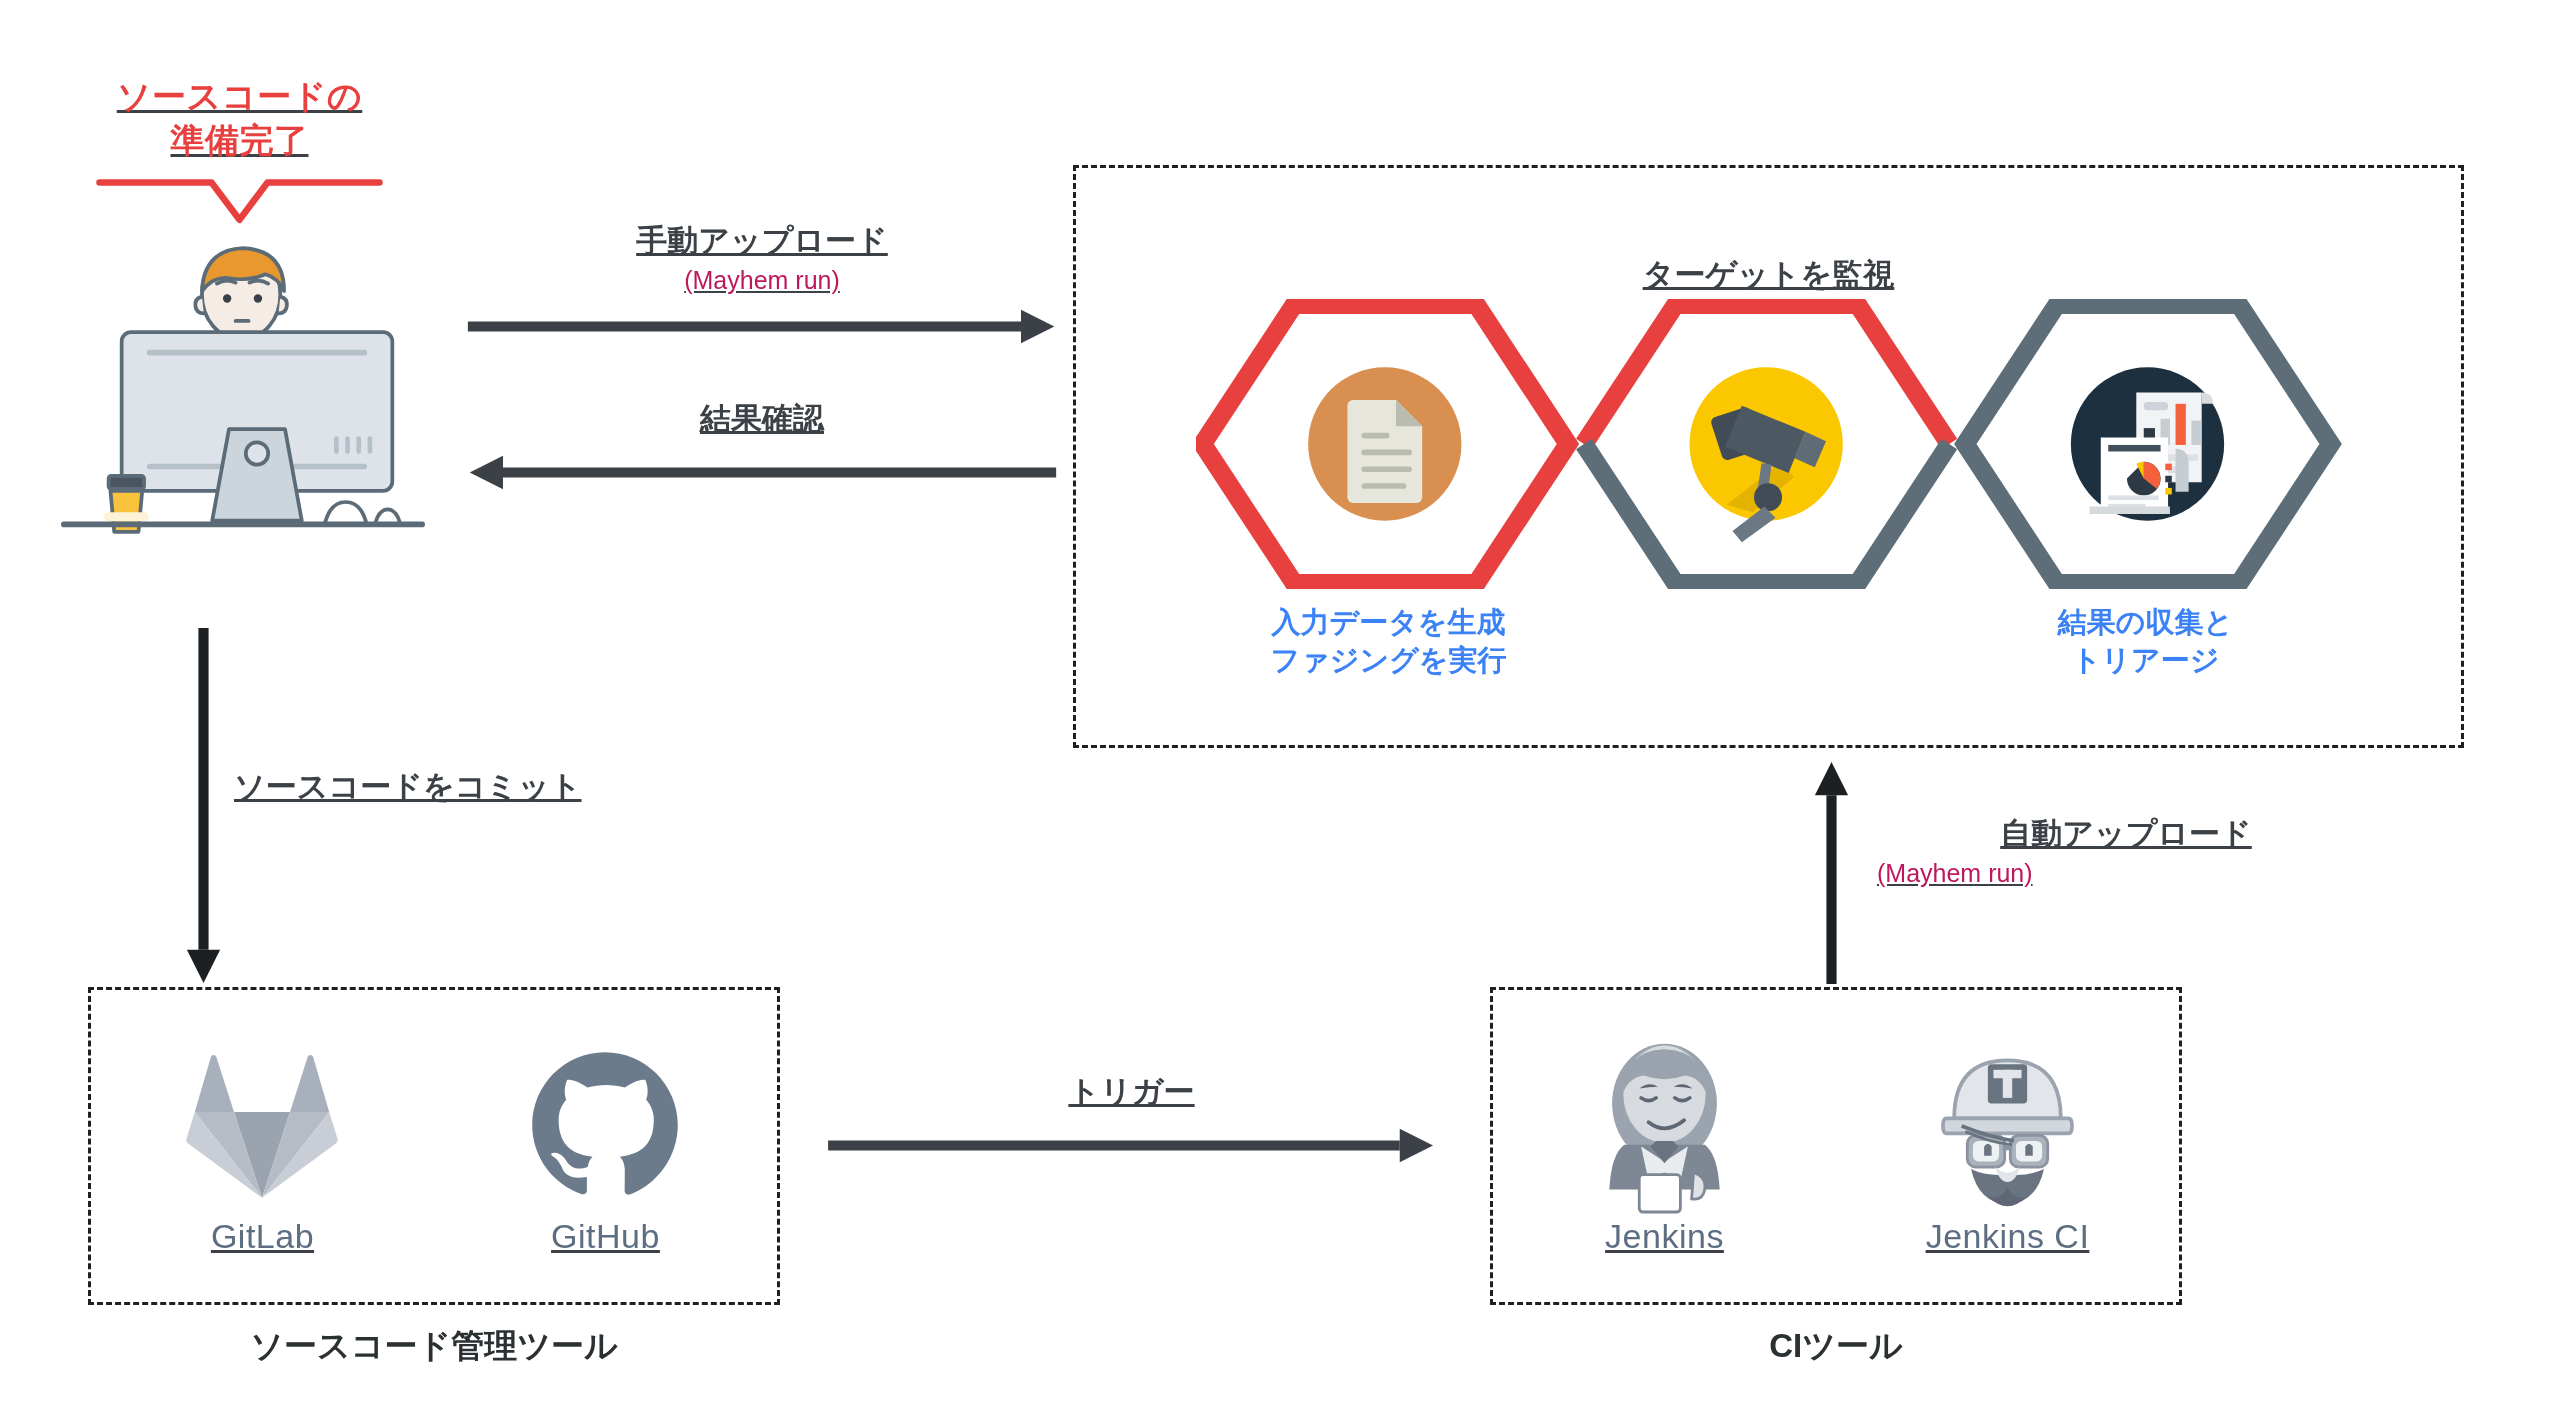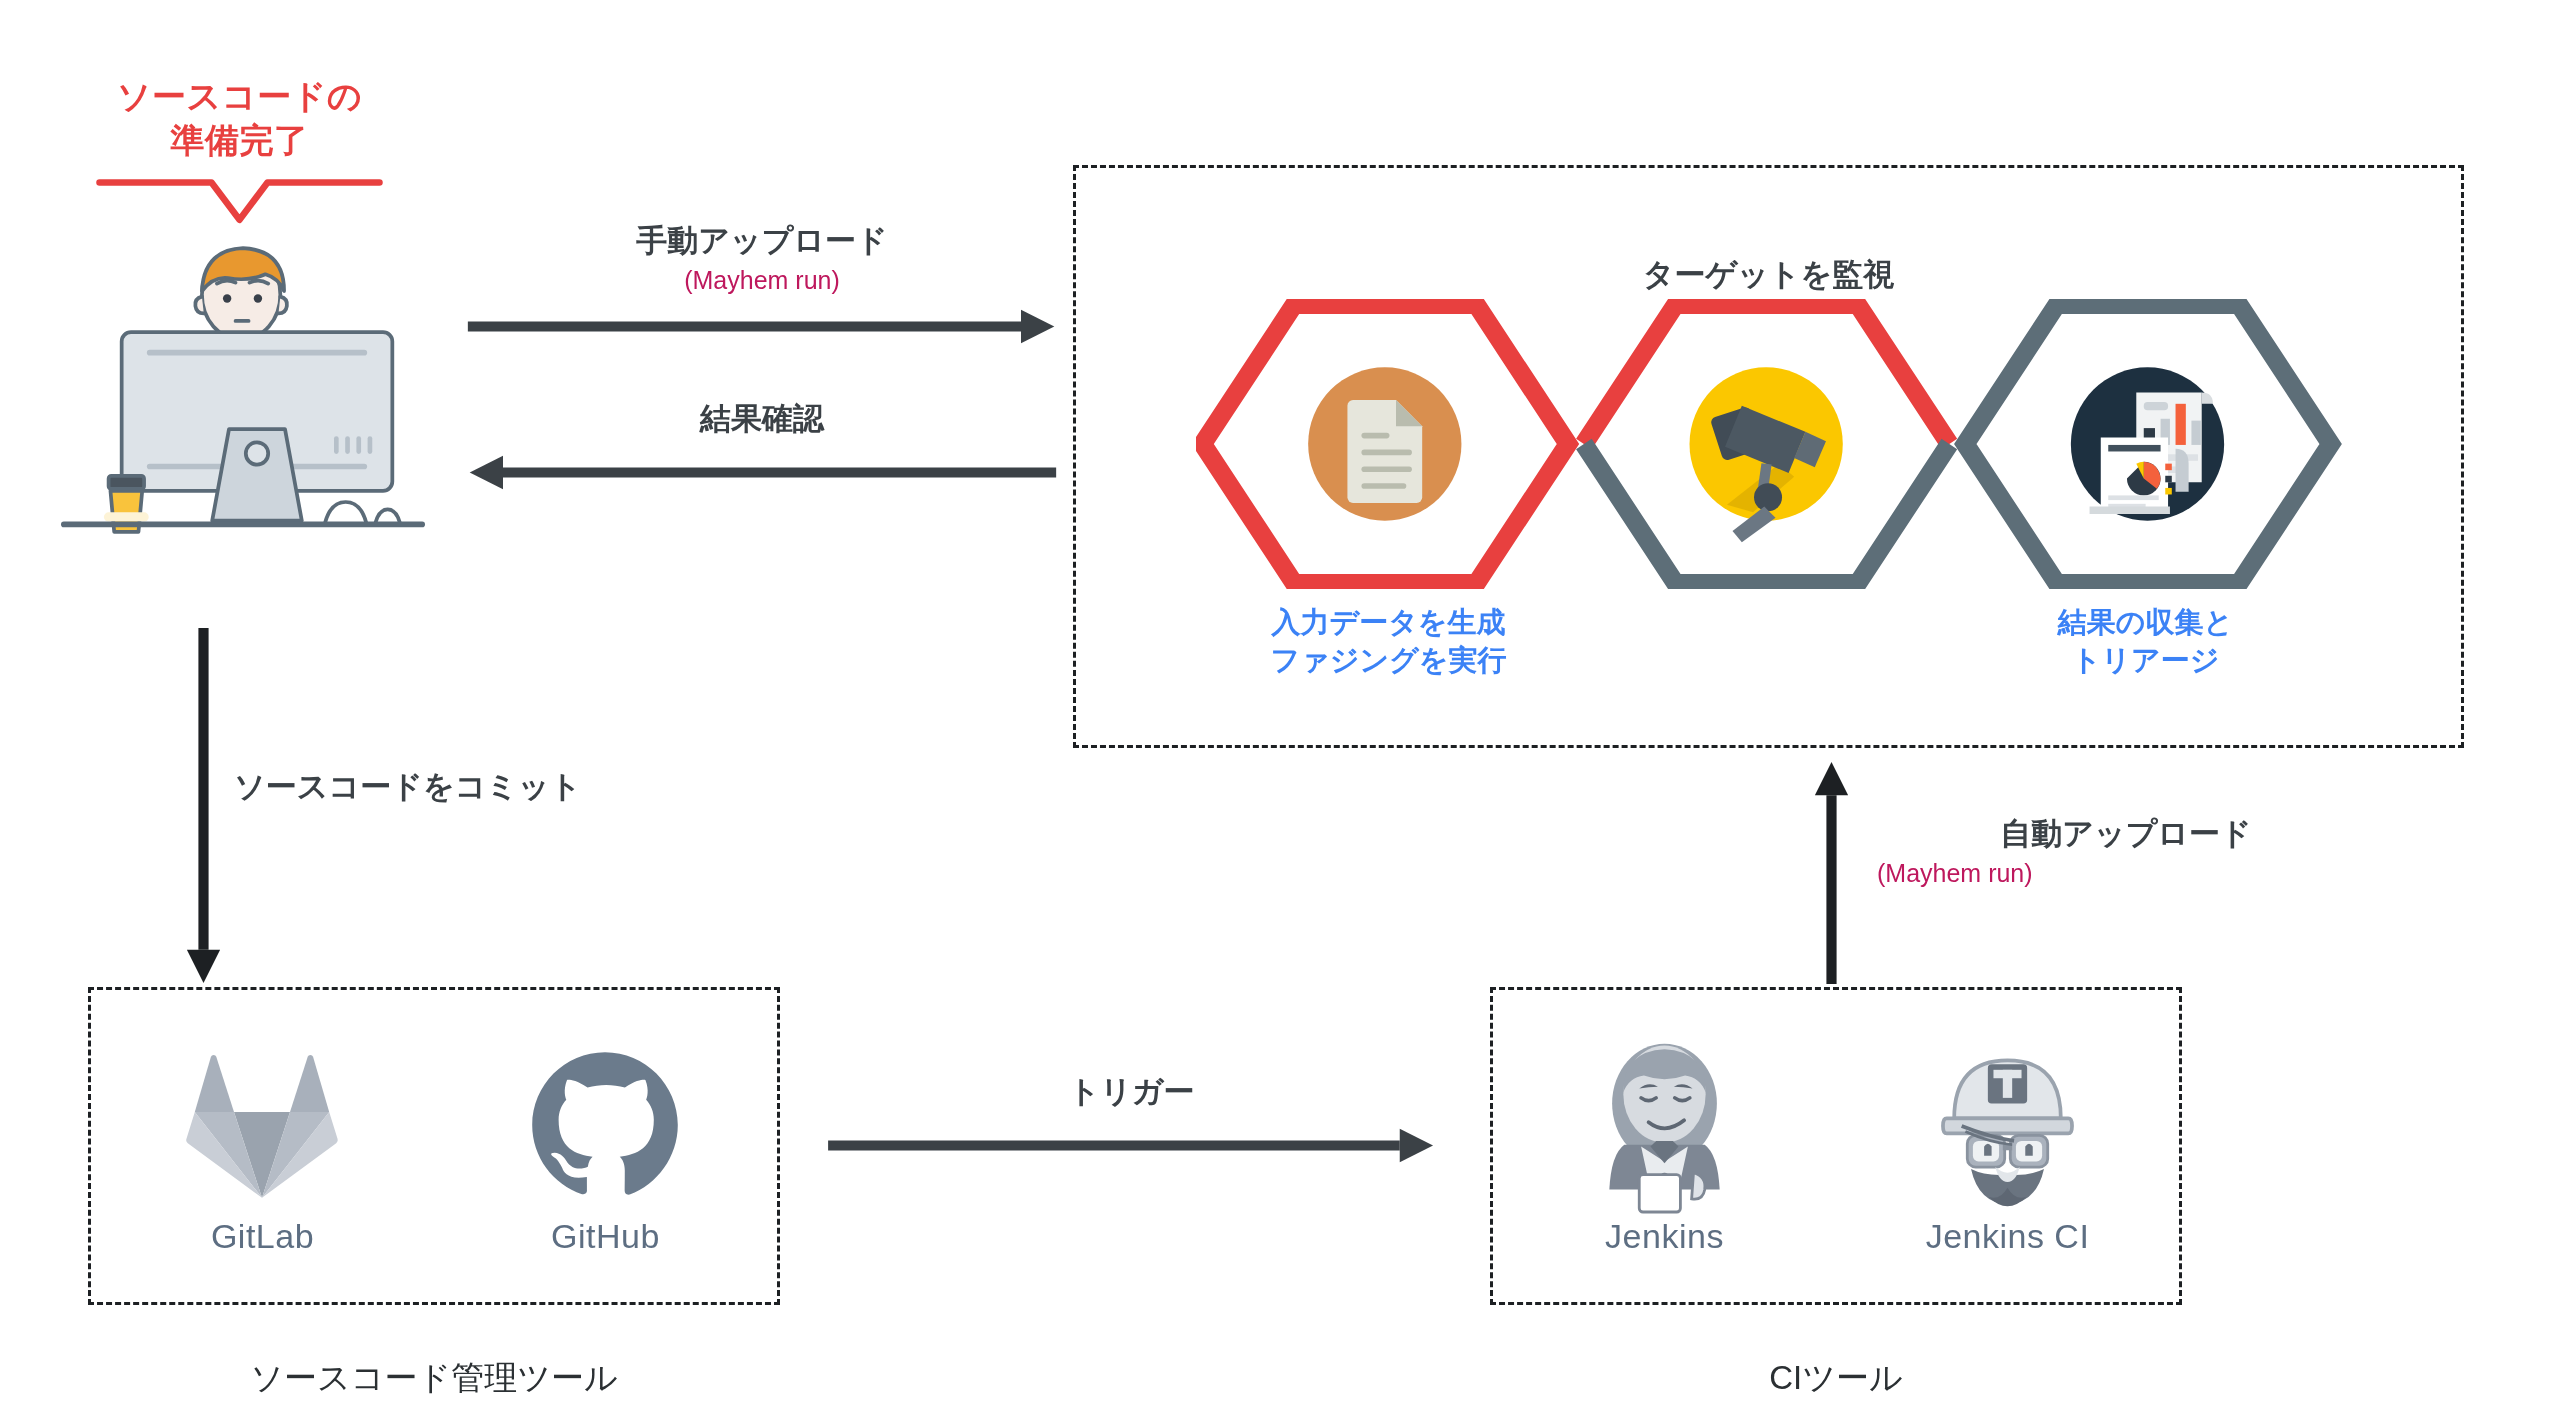--- a/index.html
+++ b/index.html
@@ -1,21 +1,21 @@
 <!DOCTYPE html>
 <html style="font-size:15px"><head>
 <meta charset="utf-8">
 <style>
   html,body{margin:0;padding:0;background:#ffffff;}
   body{
     width:2576px;height:1420px;position:relative;overflow:hidden;
     font-family:"Liberation Sans","DejaVu Sans",sans-serif;
     color:#3b4146;
   }
-  .abs{position:absolute;}
+  .abs{position:absolute;text-decoration:underline;}
   .jp{font-family:"Liberation Sans","DejaVu Sans",sans-serif;}
 
   
   #speech-bubble{left:90px;top:75px;width:299px;text-align:center;}
   #speech-bubble .bubble-text{
     color:#e8403f;font-size:34px;font-weight:700;line-height:1.28;
     letter-spacing:0.5px;white-space:pre-line;
   }
   #speech-bubble .bubble-line{margin-top:13px;}
 
@@ -49,21 +49,21 @@
   }
   #scm-box{left:88px;top:987px;width:692px;height:318px;}
   #ci-box{left:1490px;top:987px;width:692px;height:318px;}
   .tool-row{display:flex;height:100%;align-items:center;justify-content:space-around;}
   .tool-item{display:flex;flex-direction:column;align-items:center;width:46%;}
   .tool-logo{height:178px;display:flex;align-items:center;justify-content:center;}
   .tool-name{
     margin-top:3.7px;font-size:34px;font-weight:400;color:#5d6e82;letter-spacing:0.5px;
   }
   .box-caption{
-    position:absolute;text-align:center;font-size:33px;font-weight:400;color:#2b3033;margin-top:32px;
+    position:absolute;text-align:center;font-size:33px;font-weight:700;color:#2b3033;
   }
   #scm-caption{left:88px;top:1324px;width:692px;}
   #ci-caption{left:1490px;top:1324px;width:692px;text-align:center;}
 </style>
 </head>
 <body>
 
 <div class="abs" id="speech-bubble">
   <div class="bubble-text jp">ソースコードの
 準備完了</div>

